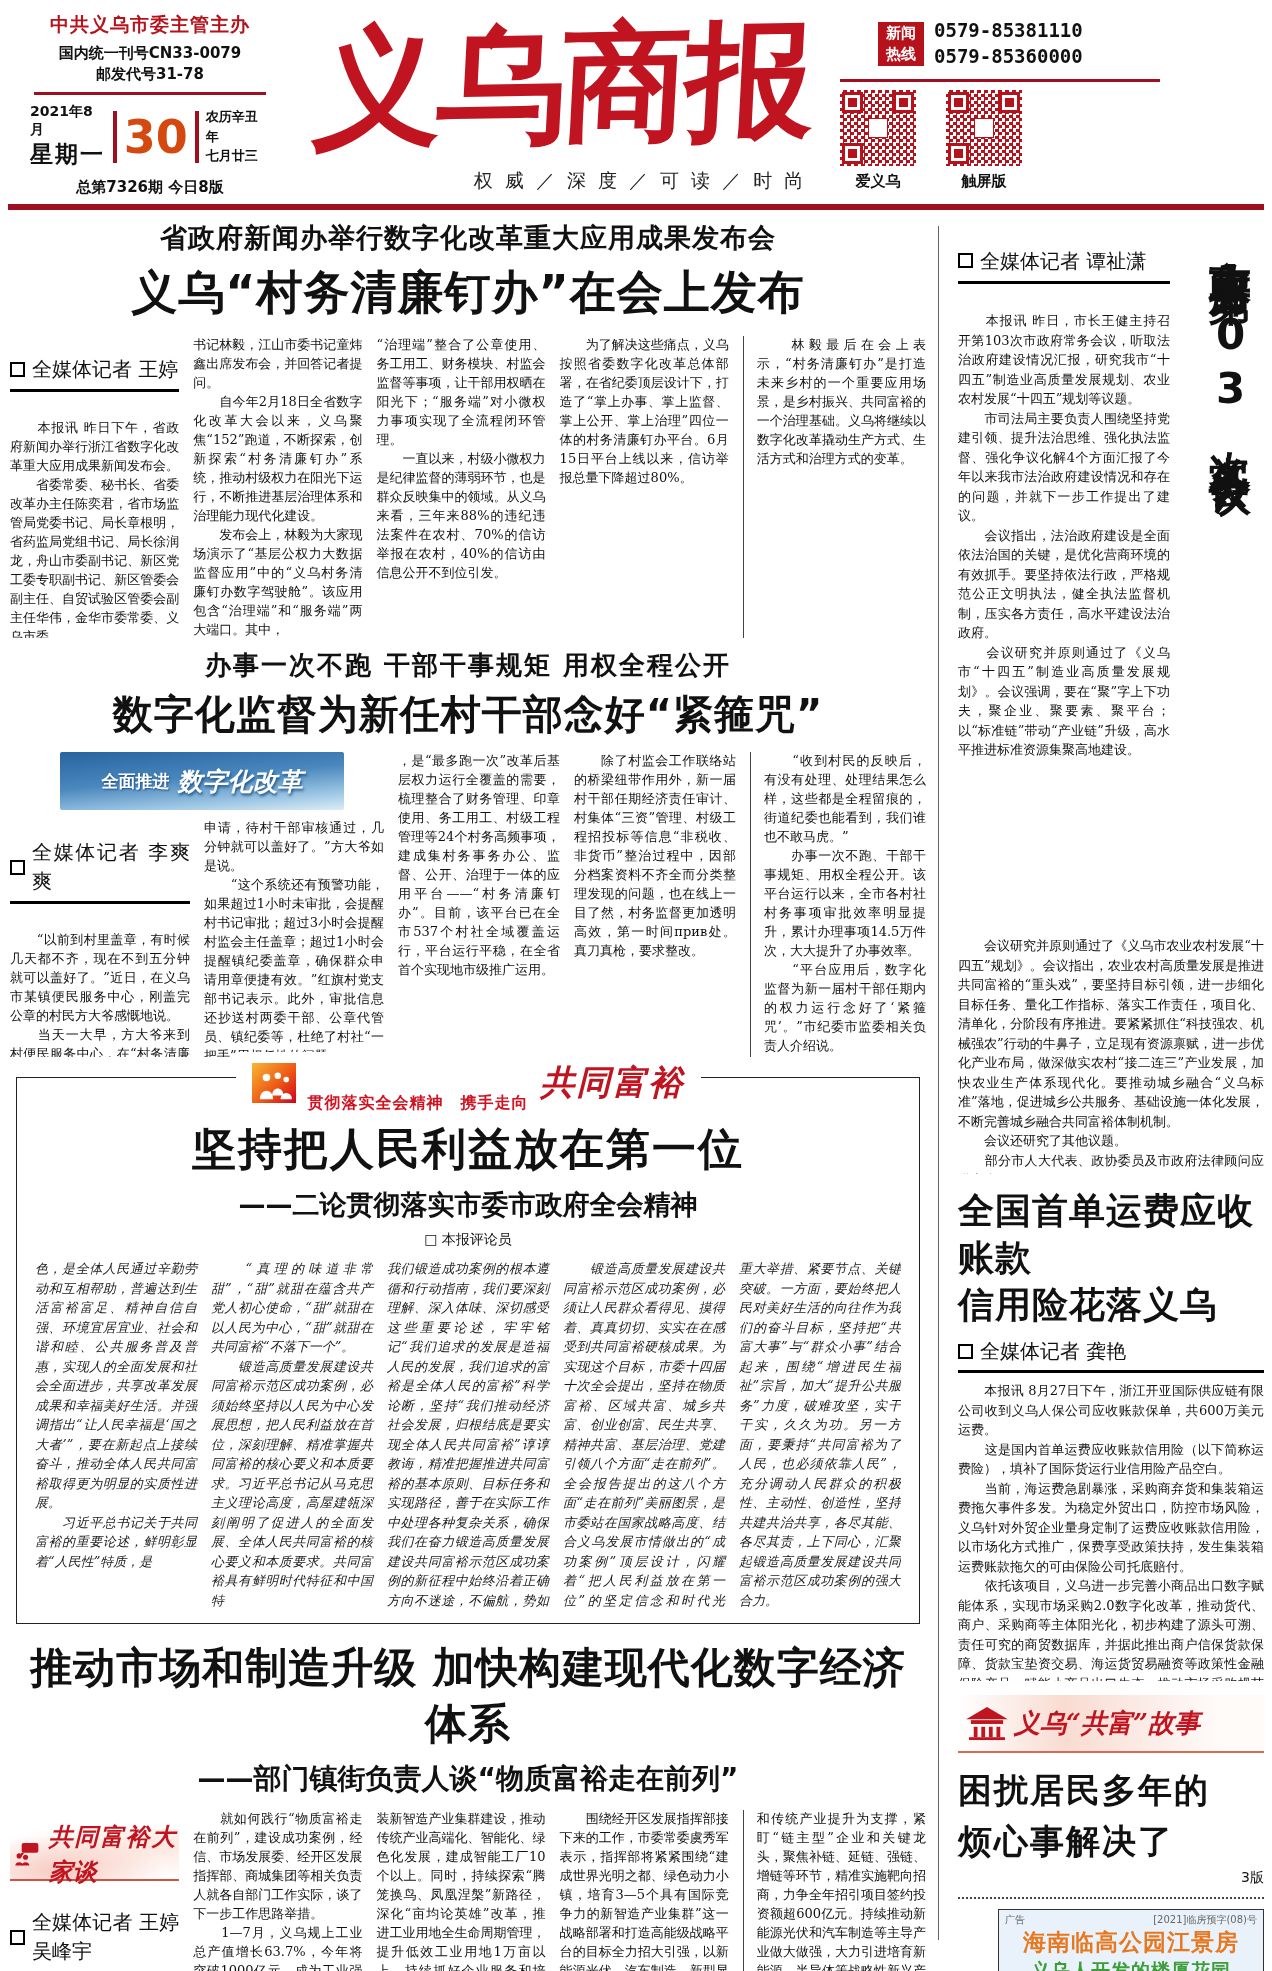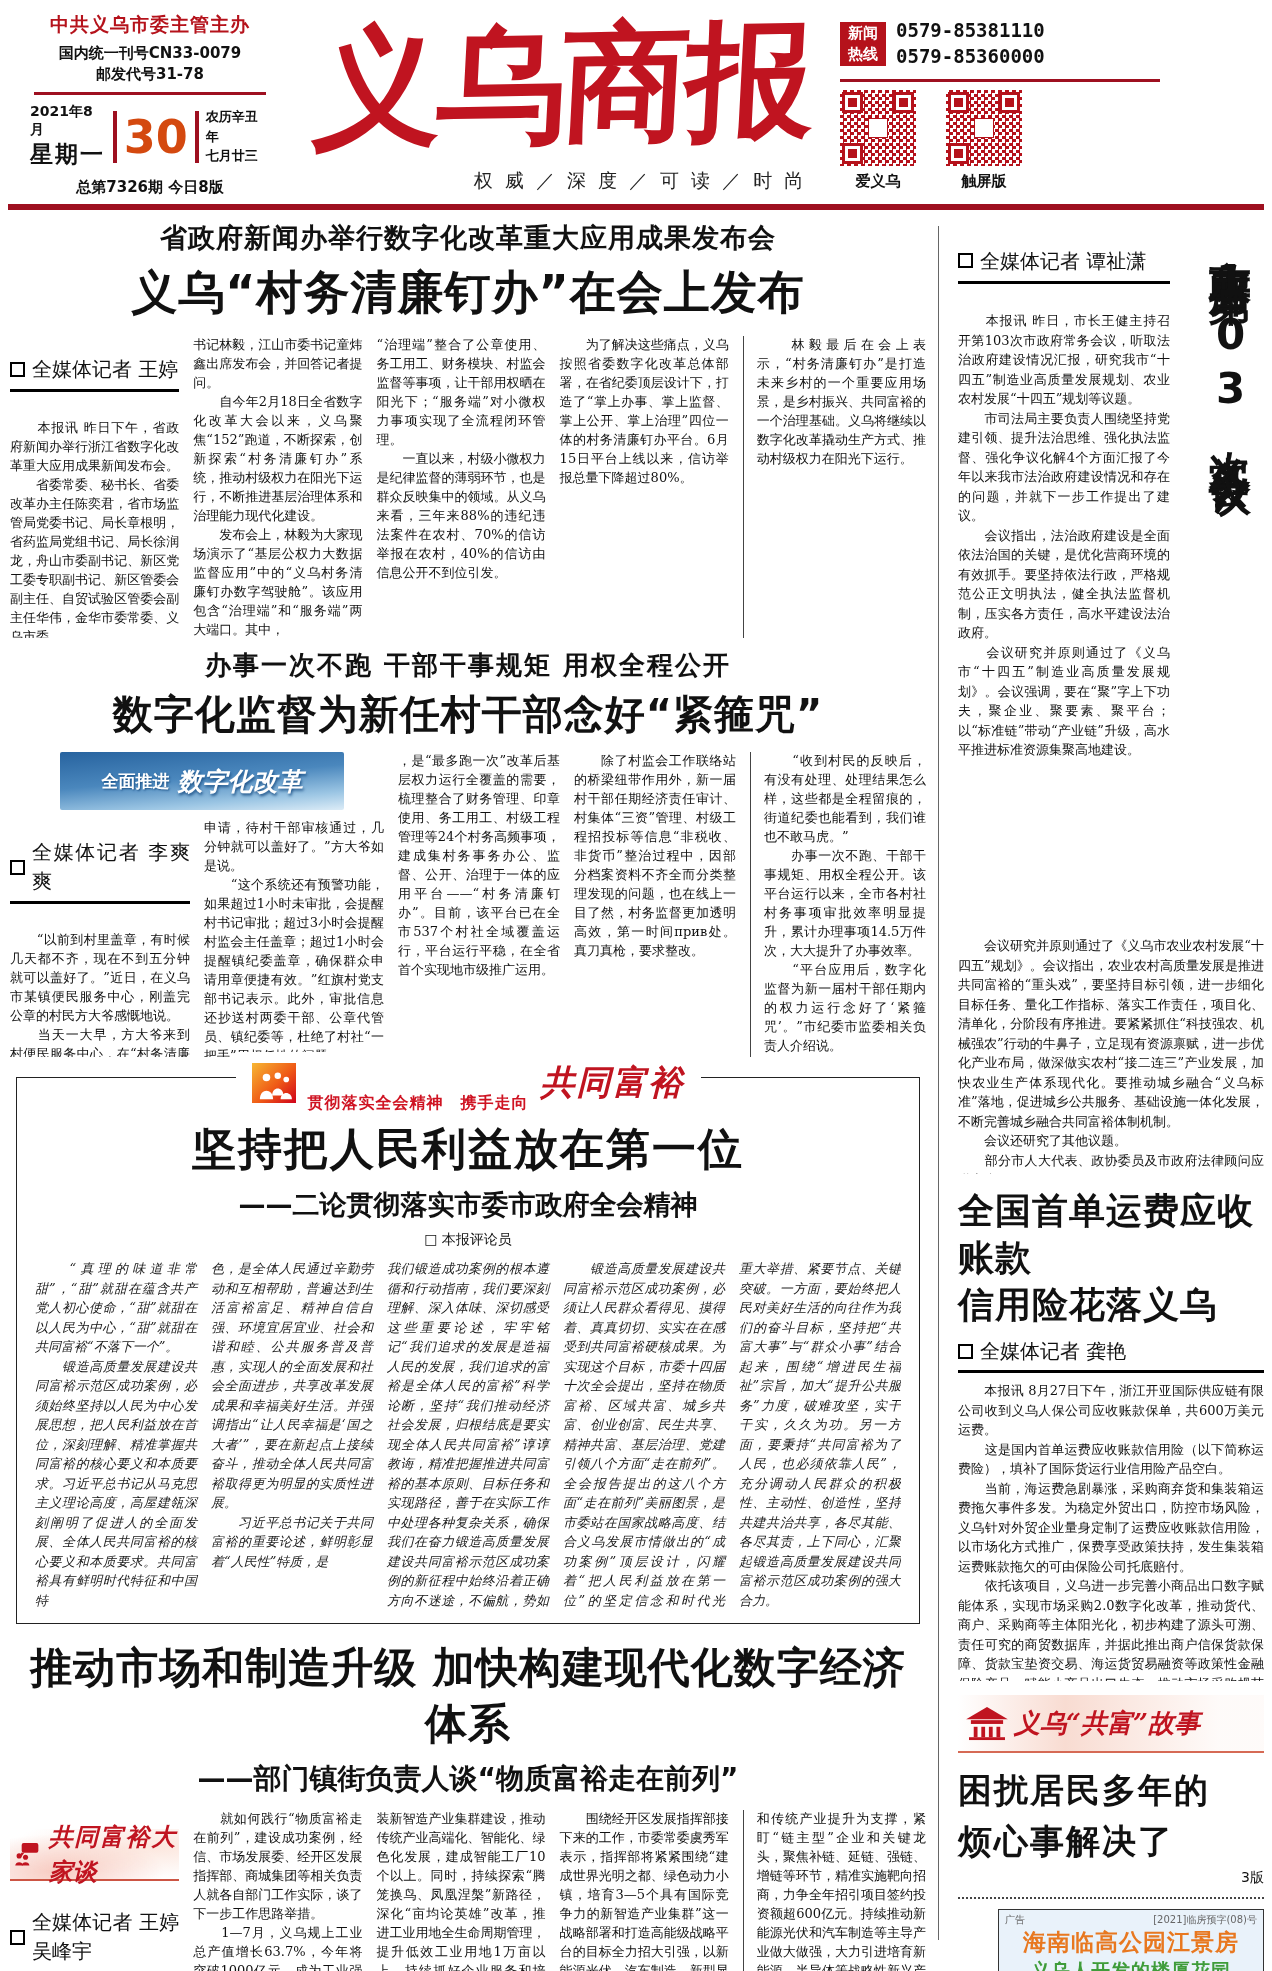--- a/index.html
+++ b/index.html
@@ -133,21 +133,21 @@
       <div class="date-b" style="white-space:pre-line;">农历辛丑年
 七月廿三</div>
     </div>
     <div class="issue">总第7326期 今日8版</div>
   </div>
 
   <div class="masthead">义乌商报</div>
 
   <div class="hdr-right">
     <div class="hot-row">
-      <div class="hot-box" style="white-space:pre-line;">新闻
+      <div class="hot-box" style="white-space:pre-line;margin-left:38px;">新闻
 热线</div>
       <div class="hot-nums">
         <div>0579-85381110</div>
         <div>0579-85360000</div>
       </div>
     </div>
     <div class="hot-sep"></div>
     <div class="qr-row">
       <div class="qr-wrap">
         <div class="qr">
@@ -187,21 +187,21 @@
         </div>
         <span>　　本报讯 昨日下午，省政府新闻办举行浙江省数字化改革重大应用成果新闻发布会。
 　　省委常委、秘书长、省委改革办主任陈奕君，省市场监管局党委书记、局长章根明，省药监局党组书记、局长徐润龙，舟山市委副书记、新区党工委专职副书记、新区管委会副主任、自贸试验区管委会副主任华伟，金华市委常委、义乌市委</span>
       </div>
       <div class="colx">书记林毅，江山市委书记童炜鑫出席发布会，并回答记者提问。
 　　自今年2月18日全省数字化改革大会以来，义乌聚焦“152”跑道，不断探索，创新探索“村务清廉钉办”系统，推动村级权力在阳光下运行，不断推进基层治理体系和治理能力现代化建设。
 　　发布会上，林毅为大家现场演示了“基层公权力大数据监督应用”中的“义乌村务清廉钉办数字驾驶舱”。该应用包含“治理端”和“服务端”两大端口。其中，</div>
       <div class="colx">“治理端”整合了公章使用、务工用工、财务模块、村监会监督等事项，让干部用权晒在阳光下；“服务端”对小微权力事项实现了全流程闭环管理。
 　　一直以来，村级小微权力是纪律监督的薄弱环节，也是群众反映集中的领域。从义乌来看，三年来88%的违纪违法案件在农村、70%的信访举报在农村，40%的信访由信息公开不到位引发。</div>
       <div class="colx">　　为了解决这些痛点，义乌按照省委数字化改革总体部署，在省纪委顶层设计下，打造了“掌上办事、掌上监督、掌上公开、掌上治理”四位一体的村务清廉钉办平台。6月15日平台上线以来，信访举报总量下降超过80%。</div>
-      <div class="colx col-rule">　　林毅最后在会上表示，“村务清廉钉办”是打造未来乡村的一个重要应用场景，是乡村振兴、共同富裕的一个治理基础。义乌将继续以数字化改革撬动生产方式、推动村级权力在阳光下运行。</div>
+      <div class="colx col-rule">　　林毅最后在会上表示，“村务清廉钉办”是打造未来乡村的一个重要应用场景，是乡村振兴、共同富裕的一个治理基础。义乌将继续以数字化改革撬动生产方式、生活方式和治理方式的变革。</div>
     </div>
   </div>
 
   <div>
     <div class="subhead">办事一次不跑  干部干事规矩  用权全程公开</div>
     <div class="headline-l">数字化监督为新任村干部念好“紧箍咒”</div>
     <div class="body-row h305">
       <div class="b-wrap">
         <div class="blue-banner">
           <span class="bb-t1">全面推进</span>
@@ -241,24 +241,24 @@
             <path d="M27 30 C27 21 39 21 39 30 Z" fill="#fff"></path>
         </svg>
       </div>
       <span class="gf-t1">贯彻落实全会精神　携手走向</span>
       <span class="gf-t2">共同富裕</span>
     </div>
     <div class="ed-headline">坚持把人民利益放在第一位</div>
     <div class="ed-subtitle">——二论贯彻落实市委市政府全会精神</div>
     <div class="ed-byline">□ 本报评论员</div>
     <div class="body-row h352">
+      <div class="ed-col">色，是全体人民通过辛勤劳动和互相帮助，普遍达到生活富裕富足、精神自信自强、环境宜居宜业、社会和谐和睦、公共服务普及普惠，实现人的全面发展和社会全面进步，共享改革发展成果和幸福美好生活。并强调指出“让人民幸福是‘国之大者’”，要在新起点上接续奋斗，推动全体人民共同富裕取得更为明显的实质性进展。
+　　习近平总书记关于共同富裕的重要论述，鲜明彰显着“人民性”特质，是</div>
       <div class="ed-col">　　“真理的味道非常甜”，“甜”就甜在蕴含共产党人初心使命，“甜”就甜在以人民为中心，“甜”就甜在共同富裕“不落下一个”。
 　　锻造高质量发展建设共同富裕示范区成功案例，必须始终坚持以人民为中心发展思想，把人民利益放在首位，深刻理解、精准掌握共同富裕的核心要义和本质要求。习近平总书记从马克思主义理论高度，高屋建瓴深刻阐明了促进人的全面发展、全体人民共同富裕的核心要义和本质要求。共同富裕具有鲜明时代特征和中国特</div>
-      <div class="ed-col">色，是全体人民通过辛勤劳动和互相帮助，普遍达到生活富裕富足、精神自信自强、环境宜居宜业、社会和谐和睦、公共服务普及普惠，实现人的全面发展和社会全面进步，共享改革发展成果和幸福美好生活。并强调指出“让人民幸福是‘国之大者’”，要在新起点上接续奋斗，推动全体人民共同富裕取得更为明显的实质性进展。
-　　习近平总书记关于共同富裕的重要论述，鲜明彰显着“人民性”特质，是</div>
       <div class="ed-col">我们锻造成功案例的根本遵循和行动指南，我们要深刻理解、深入体味、深切感受这些重要论述，牢牢铭记“我们追求的发展是造福人民的发展，我们追求的富裕是全体人民的富裕”科学论断，坚持“我们推动经济社会发展，归根结底是要实现全体人民共同富裕”谆谆教诲，精准把握推进共同富裕的基本原则、目标任务和实现路径，善于在实际工作中处理各种复杂关系，确保我们在奋力锻造高质量发展建设共同富裕示范区成功案例的新征程中始终沿着正确方向不迷途，不偏航，势如破竹，迎风疾进，破浪前行。</div>
       <div class="ed-col">　　锻造高质量发展建设共同富裕示范区成功案例，必须让人民群众看得见、摸得着、真真切切、实实在在感受到共同富裕硬核成果。为实现这个目标，市委十四届十次全会提出，坚持在物质富裕、区域共富、城乡共富、创业创富、民生共享、精神共富、基层治理、党建引领八个方面“走在前列”。全会报告提出的这八个方面“走在前列”美丽图景，是市委站在国家战略高度、结合义乌发展市情做出的“成功案例”顶层设计，闪耀着“把人民利益放在第一位”的坚定信念和时代光芒。
 　　同时，我们也必须深切认识到，虽然美好生活画卷跃然眼前，栩栩如生，但其真正成为现实，还需要我们脚踏实地，奋力搏击，砥砺前行。新征程，新画卷，激情澎湃，引人奋进，我们要深刻理解八个方面“走在前列”的核心内容、</div>
       <div class="ed-col">重大举措、紧要节点、关键突破。一方面，要始终把人民对美好生活的向往作为我们的奋斗目标，坚持把“共富大事”与“群众小事”结合起来，围绕“增进民生福祉”宗旨，加大“提升公共服务”力度，破难攻坚，实干干实，久久为功。另一方面，要秉持“共同富裕为了人民，也必须依靠人民”，充分调动人民群众的积极性、主动性、创造性，坚持共建共治共享，各尽其能、各尽其责，上下同心，汇聚起锻造高质量发展建设共同富裕示范区成功案例的强大合力。
 　　促进全体人民共同富裕是一项艰巨而长期的任务，也是一项现实任务，时不我待，只争朝夕，让我们紧起来，干起来，书写好新时代无愧于人民的共富答卷，为以数字化改革撬动高质量发展建设共同富裕示范区成功案例贡献力量。</div>
     </div>
   </div>
 
   <div>
     <div class="d-headline">推动市场和制造升级  加快构建现代化数字经济体系</div>

